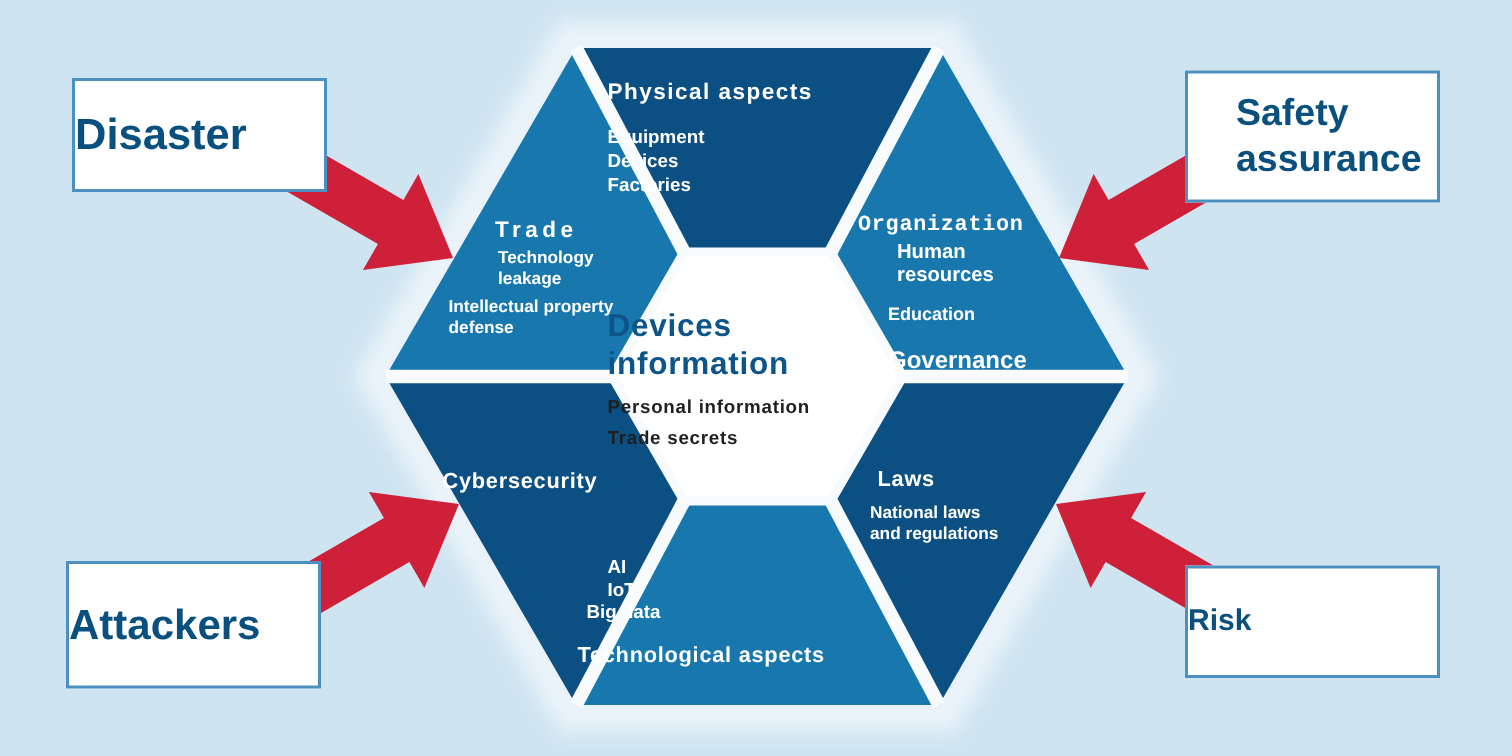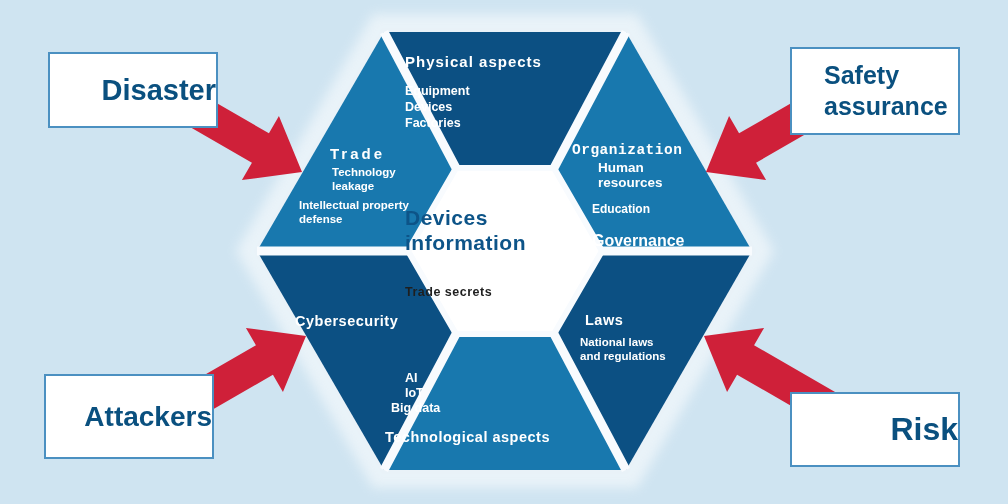--- a/index.html
+++ b/index.html
@@ -5,21 +5,21 @@
   html,body{margin:0;padding:0;}
   body{width:1008px;height:504px;overflow:hidden;font-family:"Liberation Sans",sans-serif;}
   .stage{position:relative;width:1008px;height:504px;background:#cfe4f1;}
   .stage svg{position:absolute;left:0;top:0;}
   .txt{position:absolute;text-align:left;}
   .seg-title{color:#ffffff;font-weight:bold;font-size:14.5px;letter-spacing:1px;}
   .seg-item{color:#ffffff;font-weight:bold;font-size:12.5px;}
   .seg-item-sm{color:#ffffff;font-weight:bold;font-size:11.5px;line-height:13.5px;}
   .center-title{color:#0d5488;font-weight:bold;font-size:21px;line-height:24.5px;letter-spacing:0.5px;}
   .center-item{color:#1f1f1f;font-weight:bold;font-size:12.5px;letter-spacing:0.5px;}
-  .corner-box{position:absolute;background:#ffffff;border:2px solid #4b90c1;display:flex;align-items:center;justify-content:flex-end;color:#0a507f;font-weight:bold;box-sizing:border-box;}
+  .corner-box{position:absolute;background:#ffffff;border:2px solid #4b90c1;display:flex;align-items:center;justify-content:flex-start;color:#0a507f;font-weight:bold;box-sizing:border-box;}
   .corner-box.left-align{justify-content:flex-start;padding-left:16px;text-align:left;}
 </style>
 </head>
 <body>
 
 <div class="stage">
 
   <svg width="1008" height="504" viewBox="0 0 1008 504">
     <defs>
       <filter id="softblur" x="-20%" y="-20%" width="140%" height="140%">
@@ -65,20 +65,21 @@
   <div class="txt seg-title" style="left:330px;top:145px;width:110px;font-size:15px;letter-spacing:3px;">Trade</div>
   <div class="txt seg-item-sm" style="left:332px;top:166px;width:106px;">Technology leakage</div>
   <div class="txt seg-item-sm" style="left:299px;top:199px;width:122px;">Intellectual property defense</div>
 
   <div class="txt seg-title" style="left:572px;top:142px;width:130px;letter-spacing:0.5px;font-family:Liberation Mono, monospace;">Organization</div>
   <div class="txt seg-item" style="left:598px;top:160px;width:80px;font-size:13.5px;line-height:15px;">Human resources</div>
   <div class="txt seg-item" style="left:592px;top:202px;width:115px;font-size:12px;">Education</div>
   <div class="txt seg-item" style="left:592px;top:232px;width:115px;font-size:16px;">Governance</div>
 
   <div class="txt center-title" style="left:405px;top:206px;width:200px;">Devices information</div>
+  <div class="txt center-item" style="left:405px;top:264px;width:200px;">Personal information</div>
   <div class="txt center-item" style="left:405px;top:285px;width:200px;">Trade secrets</div>
 
   <div class="txt seg-title" style="left:295px;top:313px;width:145px;letter-spacing:0.5px;">Cybersecurity</div>
 
   <div class="txt seg-title" style="left:585px;top:312px;width:80px;letter-spacing:0.5px;">Laws</div>
   <div class="txt seg-item-sm" style="left:580px;top:336px;width:95px;">National laws and regulations</div>
 
   <div class="txt seg-item" style="left:405px;top:371px;width:200px;">AI</div>
   <div class="txt seg-item" style="left:405px;top:386px;width:200px;">IoT</div>
   <div class="txt seg-item" style="left:391px;top:401px;width:200px;">Big data</div>
@@ -86,17 +87,17 @@
 
   <div class="corner-box" style="left:48px;top:52px;width:170px;height:76px;font-size:29px;">
     <span>Disaster</span>
   </div>
   <div class="corner-box left-align" style="left:790px;top:47px;width:170px;height:88px;font-size:25px;line-height:31px;padding-left:32px;">
     <span style="display:inline-block;width:130px;">Safety assurance</span>
   </div>
   <div class="corner-box" style="left:44px;top:374px;width:170px;height:85px;font-size:28px;">
     <span>Attackers</span>
   </div>
-  <div class="corner-box" style="left:790px;top:392px;width:170px;height:75px;font-size:32px;">
+  <div class="corner-box" style="left:790px;top:377px;width:170px;height:75px;font-size:20px;">
     <span>Risk</span>
   </div>
 
 </div>
 
 </body></html>

